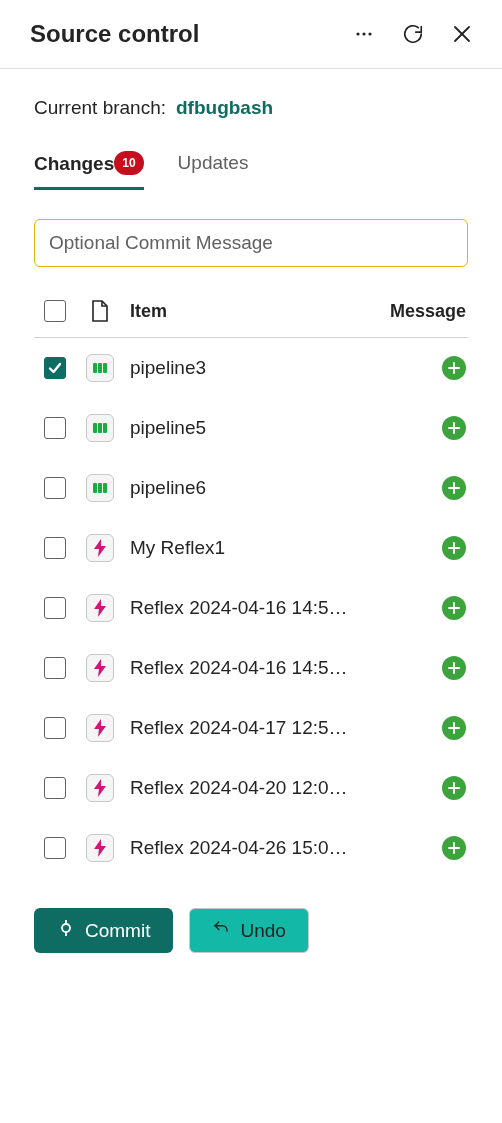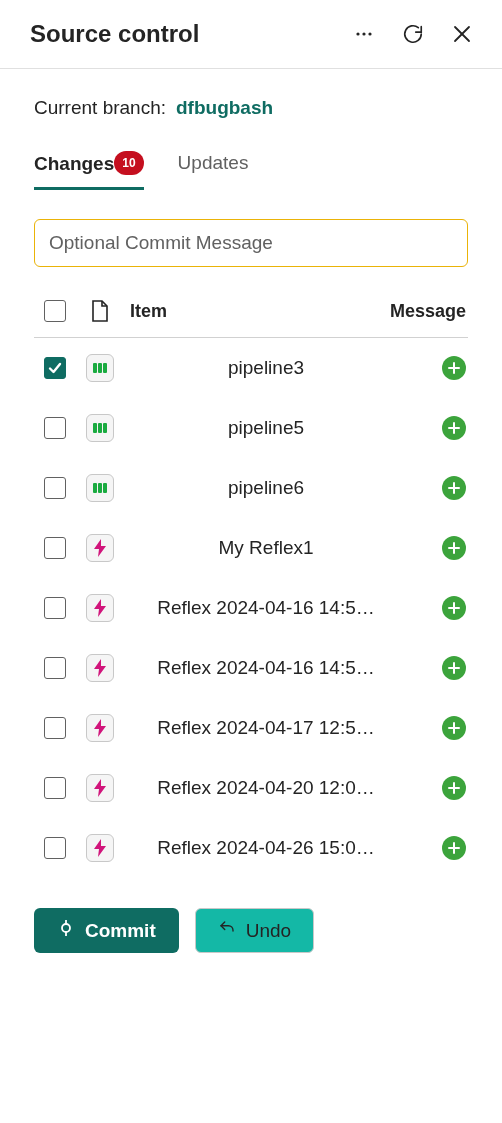--- a/index.html
+++ b/index.html
@@ -88,21 +88,21 @@
     padding: 14px 0;
     border-bottom: 1px solid #d1d1d1;
     font-weight: 600;
     font-size: 18px;
   }
   .col-check { width: 42px; display:flex; justify-content:center; }
   .col-icon  { width: 48px; display:flex; justify-content:center; }
   .col-item  { flex: 1; padding-left:6px; overflow:hidden; text-overflow:ellipsis; white-space:nowrap; }
   .col-status{ width: 66px; display:flex; justify-content:flex-end; padding-right:2px; }
 
-  .rows { margin-bottom: 30px; text-align: center; }
+  .rows { margin-bottom: 30px; }
   .row {
     display: flex;
     align-items: center;
     padding: 16px 0;
     font-size: 19px;
   }
 
   .checkbox {
     width: 22px; height: 22px;
     border: 1.5px solid #616161;
@@ -132,21 +132,21 @@
 
   .footer { display:flex; gap:16px; }
   .btn {
     display:flex; align-items:center; gap:10px;
     font-size:19px;
     padding: 10px 22px;
     border-radius:6px;
     cursor:pointer;
     border:1px solid transparent;
   }
-  .btn-primary { background:#0f6c62; color:#fff; font-weight:700; }
+  .btn-primary { background:#0f6c62; color:#fff; font-weight:400; }
   .btn-secondary { background:#14b8a6; border-color:#c8c8c8; color:#242424; }
 
   .file-icon-header svg { display:block; }
 </style>
 </head>
 <body>
 
 <div class="header">
   <div class="title">Source control</div>
   <div class="header-icons">

